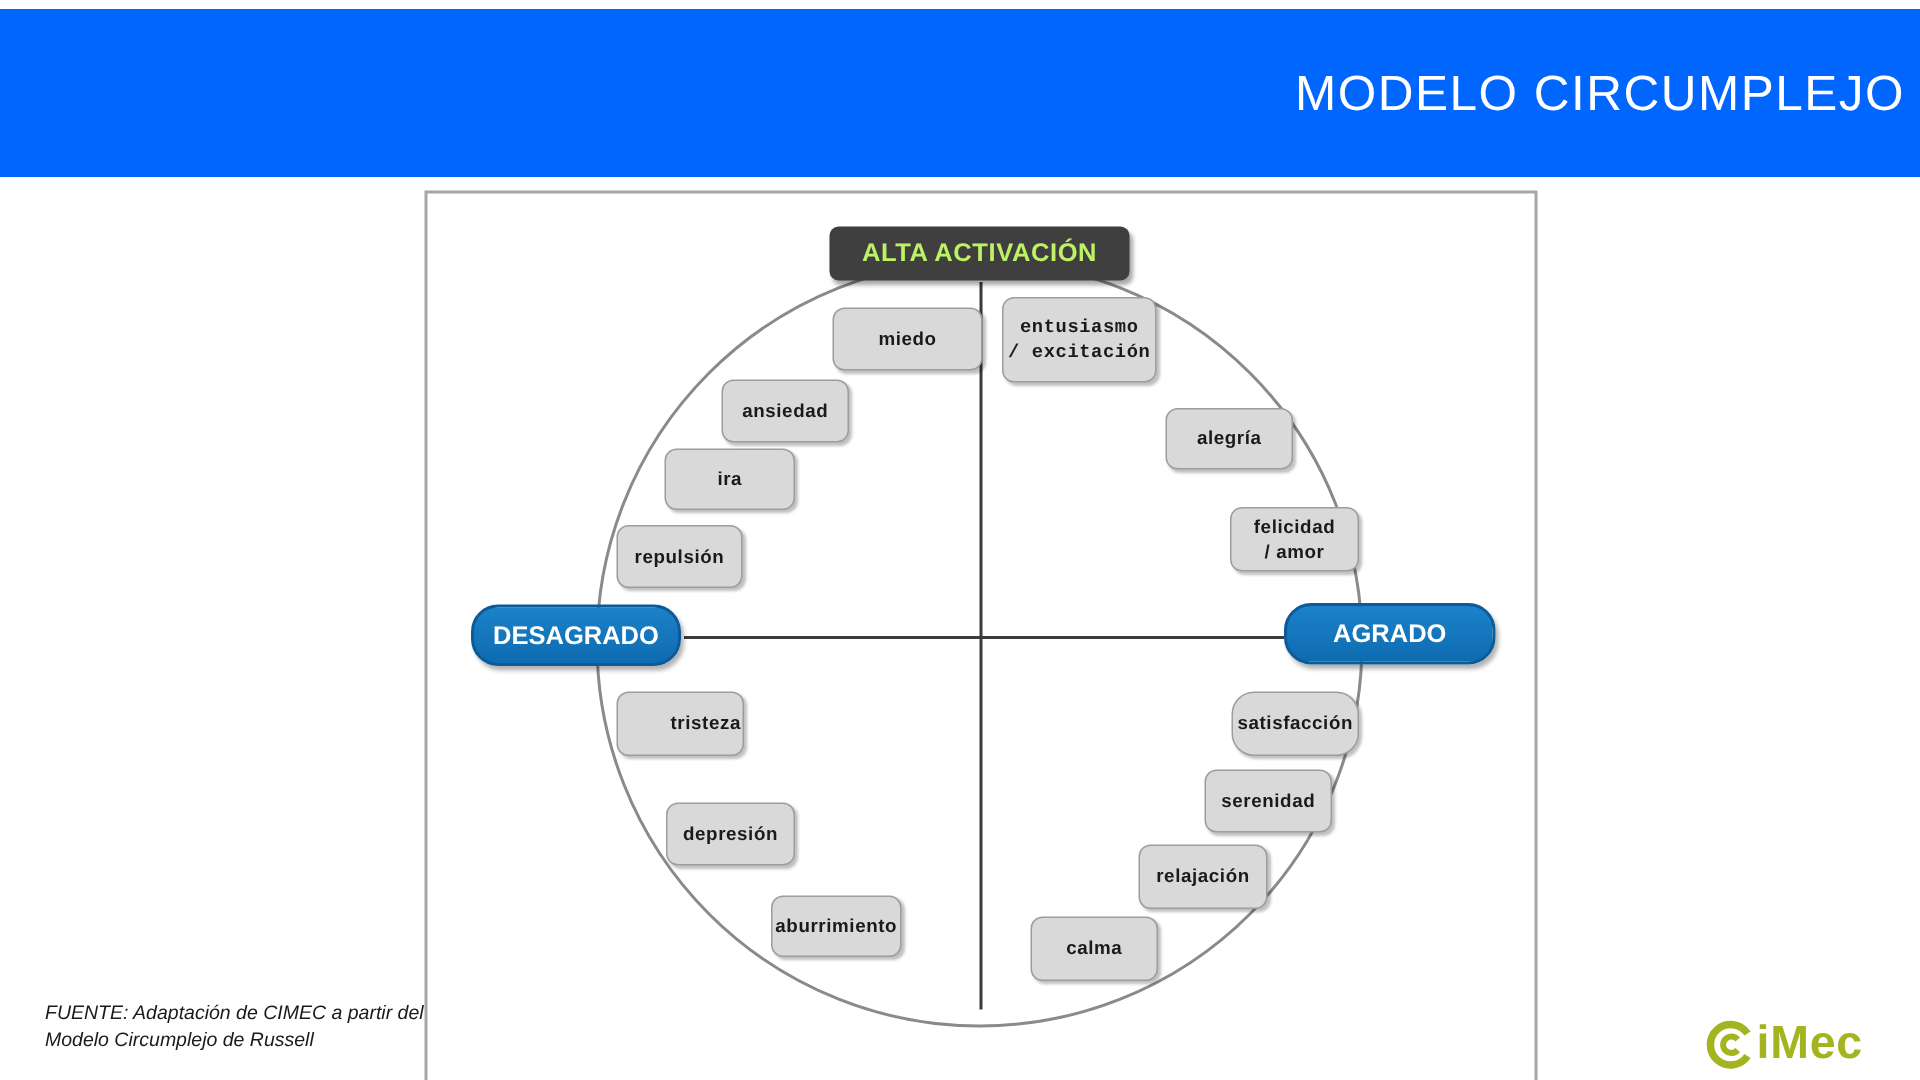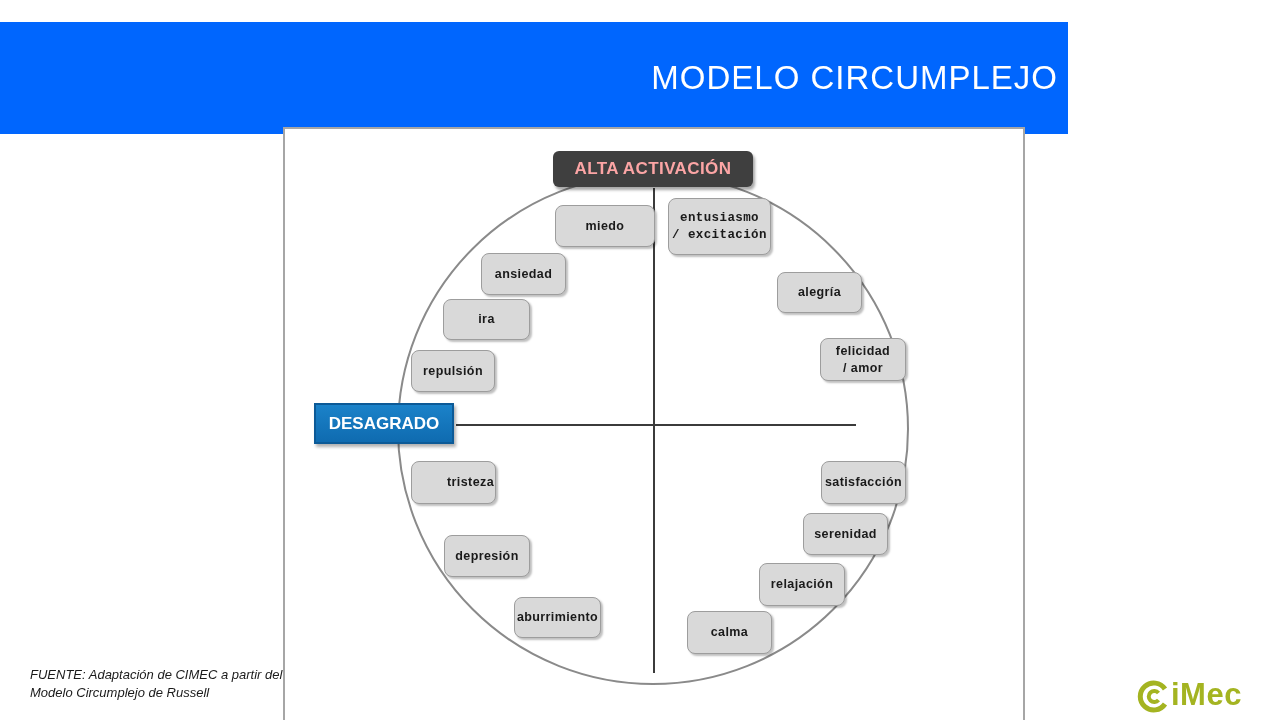--- a/index.html
+++ b/index.html
@@ -2,53 +2,53 @@
 <html style="--header_blue: #0066fe; --button_blue: #0f6bb0; --button_blue_light: #1b82c9; --dark_box: #3f3f3f; --box_gray: #d9d9d9; --logo_green: #a4b421;"><head>
 <meta charset="utf-8">
 <style>
   html,body{margin:0;padding:0;}
   .slide{
     position:relative; width:1280px; height:720px; background:#ffffff;
     overflow:hidden; font-family:"Liberation Sans", sans-serif;
   }
   
   .header-bar{
-    position:absolute; left:0; top:22px; width:1068px; height:112px;
+    position:absolute; left:0; top:6px; width:1280px; height:112px;
     background:var(--header_blue,#0066fe);
     display:flex; align-items:center; justify-content:flex-end;
   }
   .header-title{
     color:#ffffff; font-size:33px; font-weight:400; letter-spacing:1px;
     padding-right:10px; white-space:nowrap;
   }
   
   .diagram-panel{
     position:absolute; left:283px; top:127px; width:742px; height:600px;
     border:2px solid #a6a6a6; background:#ffffff; box-sizing:border-box;
   }
   .circle{
     position:absolute; left:397px; top:173px; width:512px; height:512px;
     border:2px solid #8a8a8a; border-radius:50%; box-sizing:border-box;
   }
   .h-axis{position:absolute; left:456px; top:424px; width:400px; height:2px; background:#3b3b3b;}
   .v-axis{position:absolute; left:653px; top:188px; width:2px; height:485px; background:#3b3b3b;}
   
   .dark-box{
-    position:absolute; background:var(--dark_box,#3f3f3f); color:#fca5a5;
+    position:absolute; background:var(--dark_box,#3f3f3f); color:#bef264;
     border-radius:6px; font-weight:bold; font-size:17px; letter-spacing:0.4px;
     display:flex; align-items:center; justify-content:center;
     box-shadow:2px 3px 3px rgba(0,0,0,0.35); white-space:nowrap;
   }
   .alta{left:553px; top:151px; width:200px; height:36px;}
   .baja{left:555px; top:672px; width:200px; height:35px;}
   
   .blue-box{
     position:absolute; color:#ffffff; font-weight:bold; font-size:17px;
     background:linear-gradient(var(--button_blue_light,#1b82c9), var(--button_blue,#0f6bb0));
-    border:2px solid #0c5a97; border-radius:0; box-sizing:border-box;
+    border:2px solid #0c5a97; border-radius:18px; box-sizing:border-box;
     display:flex; align-items:center; justify-content:center;
     box-shadow:2px 3px 3px rgba(0,0,0,0.3); white-space:nowrap;
   }
   .desagrado{left:314px; top:403px; width:140px; height:41px;}
   .agrado{left:856px; top:402px; width:141px; height:41px;}
   
   .emotion-box{
     position:absolute; background:var(--box_gray,#d9d9d9); border:1px solid #9d9d9d;
     border-radius:8px; box-sizing:border-box; color:#1a1a1a;
     font-weight:bold; font-size:12.5px; letter-spacing:0.4px; line-height:1.35;
@@ -81,35 +81,36 @@
   </div>
 
   <div class="diagram-panel"></div>
 
   <div class="circle"></div>
   <div class="h-axis"></div>
   <div class="v-axis"></div>
 
   <div class="dark-box alta">ALTA ACTIVACIÓN</div>
   <div class="blue-box desagrado">DESAGRADO</div>
+  <div class="blue-box agrado">AGRADO</div>
 
   <div>
       <div class="emotion-box" style="left: 555px; top: 205px; width: 100px; height: 42px;">miedo</div>
       <div class="emotion-box" style="left: 481px; top: 253px; width: 85px; height: 42px;">ansiedad</div>
       <div class="emotion-box" style="left: 443px; top: 299px; width: 87px; height: 41px;">ira</div>
       <div class="emotion-box" style="left: 411px; top: 350px; width: 84px; height: 42px;">repulsión</div>
       <div class="emotion-box" style="left: 668px; top: 198px; width: 103px; height: 57px; font-family: Liberation Mono, monospace;">entusiasmo
 / excitación</div>
       <div class="emotion-box" style="left: 777px; top: 272px; width: 85px; height: 41px;">alegría</div>
       <div class="emotion-box" style="left: 820px; top: 338px; width: 86px; height: 43px;">felicidad
 / amor</div>
       <div class="emotion-box" style="left: 411px; top: 461px; width: 85px; height: 43px; padding-left: 34px;">tristeza</div>
       <div class="emotion-box" style="left: 444px; top: 535px; width: 86px; height: 42px;">depresión</div>
       <div class="emotion-box" style="left: 514px; top: 597px; width: 87px; height: 41px;">aburrimiento</div>
-      <div class="emotion-box" style="left: 821px; top: 461px; width: 85px; height: 43px;">satisfacción</div>
+      <div class="emotion-box" style="left: 821px; top: 461px; width: 85px; height: 43px; border-radius: 15px;">satisfacción</div>
       <div class="emotion-box" style="left: 803px; top: 513px; width: 85px; height: 42px;">serenidad</div>
       <div class="emotion-box" style="left: 759px; top: 563px; width: 86px; height: 43px;">relajación</div>
       <div class="emotion-box" style="left: 687px; top: 611px; width: 85px; height: 43px;">calma</div>
     </div>
 
   <div class="footer-source">FUENTE:  Adaptación de CIMEC a partir del
 Modelo Circumplejo de Russell</div>
 
   <div class="logo">
     <svg width="38" height="45" viewBox="0 0 38 45">

